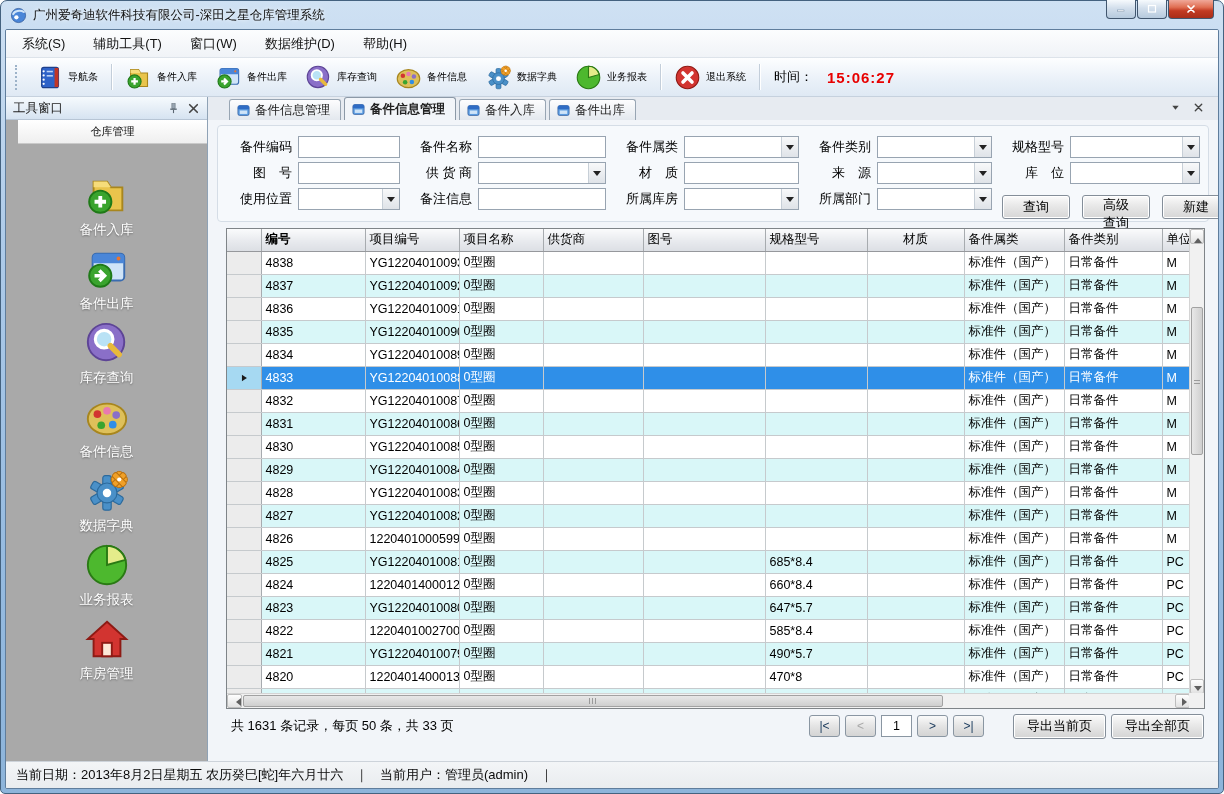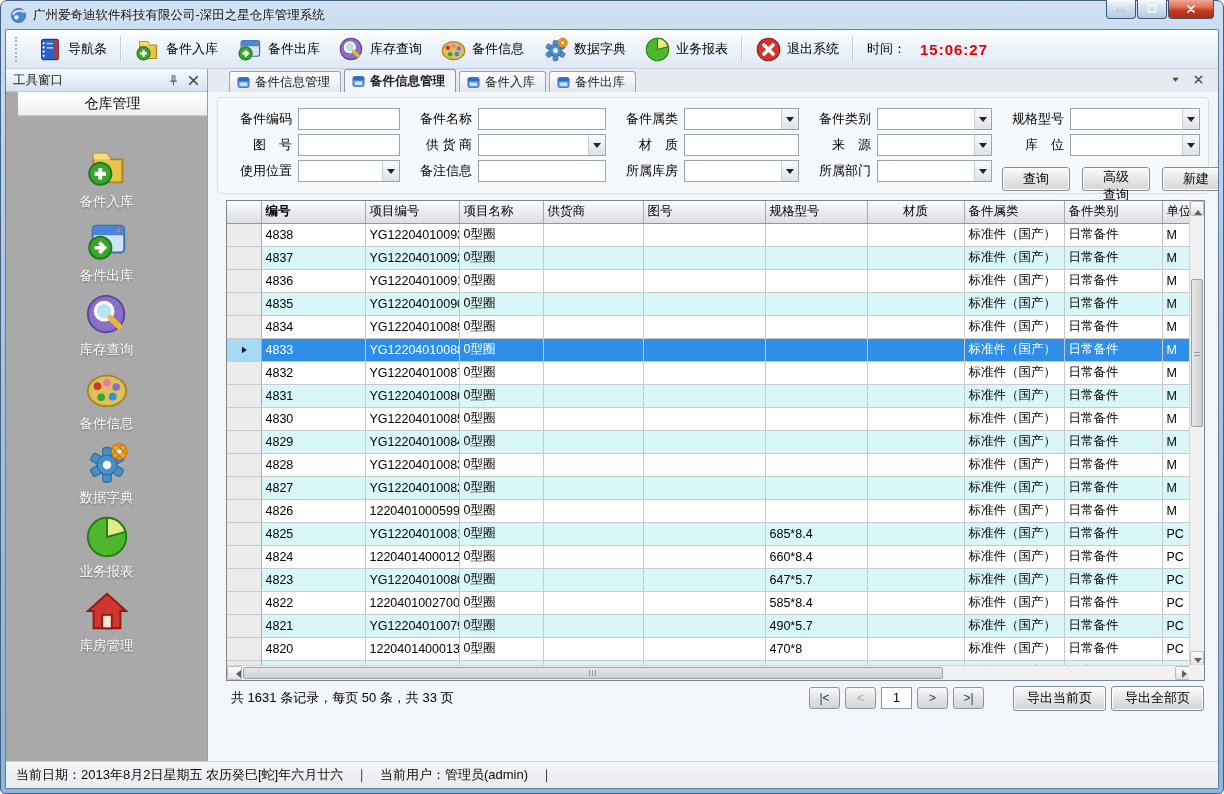--- a/index.html
+++ b/index.html
@@ -32,36 +32,36 @@
   .menu-item{font-size:13px;color:#111;}
 
   
   .toolbar{height:38px;flex:none;display:flex;align-items:center;padding:0 6px;
     background:linear-gradient(#fdfeff,#e9f0f8 60%,#dfe9f4);border-bottom:1px solid #c6d1de;}
   .tgrip{width:3px;height:25px;border-left:2px dotted #9db3c9;margin:0 7px 0 3px;}
   .tbgroup{display:flex;align-items:center;}
   .titem{display:flex;align-items:center;gap:5px;padding:0 9px;height:32px;border-radius:3px;}
   .ticon{display:inline-flex;}
   .ticon svg{width:27px;height:27px;}
-  .tlabel{font-size:13px;color:#000;}
+  .tlabel{font-size:10px;color:#000;}
   .tsep{width:1px;height:26px;background:#c3ceda;box-shadow:1px 0 0 #fff;margin:0 4px;flex:none;}
   .ttime{display:flex;align-items:center;gap:14px;padding:0 10px;}
   .ttime .tv{color:#e80000;font-weight:bold;font-size:15px;letter-spacing:1px;}
 
   
   .workspace{flex:1;min-height:0;display:flex;}
 
   
   .sidebar{width:201px;flex:none;display:flex;flex-direction:column;background:#a9a9a9;border-right:1px solid #8fa2b5;}
   .sb-header{height:22px;flex:none;display:flex;align-items:center;padding:0 7px;font-size:12.5px;color:#222;
     background:linear-gradient(#f6fafd,#d6e3f1);border-bottom:1px solid #b7c5d5;}
   .sb-header .sp{flex:1;}
   .sb-hicon{display:inline-flex;margin-left:7px;}
   .sb-hicon svg{width:13px;height:13px;}
-  .sb-group{height:23px;flex:none;display:flex;align-items:center;justify-content:center;font-size:14px;color:#111;
+  .sb-group{height:23px;flex:none;display:flex;align-items:center;justify-content:center;font-size:11px;color:#111;
     background:linear-gradient(#ffffff,#efefef);border-bottom:1px solid #c9c9c9;margin-left:12px;}
   .sb-body{flex:1;min-height:0;display:flex;flex-direction:column;align-items:center;padding-top:28px;overflow:hidden;}
   .sb-item{display:flex;flex-direction:column;align-items:center;margin-bottom:7px;}
   .sicon{display:inline-flex;}
   .sb-item .sicon svg{width:46px;height:46px;}
   .sb-item .lbl{color:#fff;font-size:13.5px;margin-top:3px;text-shadow:0 1px 2px rgba(0,0,0,.4);}
 
   
   .main{flex:1;min-width:0;display:flex;flex-direction:column;}
   .tabstrip{height:23px;flex:none;display:flex;align-items:flex-end;padding-left:21px;background:#e7ebf1;position:relative;}
@@ -194,20 +194,28 @@
       <span class="winbtn close">
           <svg viewBox="0 0 24 24">
             <path d="M6 6 L18 18 M18 6 L6 18" stroke="#fff" stroke-width="3.4" stroke-linecap="round"></path>
           </svg>
         </span>
     </span>
   </div>
 
   <div class="inner">
 
+    <div class="menubar">
+
+    <span class="menu-item">系统(S)</span>
+        <span class="menu-item">辅助工具(T)</span>
+        <span class="menu-item">窗口(W)</span>
+        <span class="menu-item">数据维护(D)</span>
+        <span class="menu-item">帮助(H)</span>
+      </div>
 
     <div class="toolbar">
       <span class="tgrip"></span>
       <span class="titem">
         <span class="ticon">
             <svg viewBox="0 0 24 24">
               <rect x="5" y="3" width="15" height="18" rx="2" fill="#2e62c8" stroke="#1c3f8c"></rect>
               <rect x="16.5" y="3.5" width="3.5" height="17" fill="#c23525"></rect>
               <circle cx="6.8" cy="6.5" r="1" fill="#fff"></circle>
               <circle cx="6.8" cy="10.2" r="1" fill="#fff"></circle>

